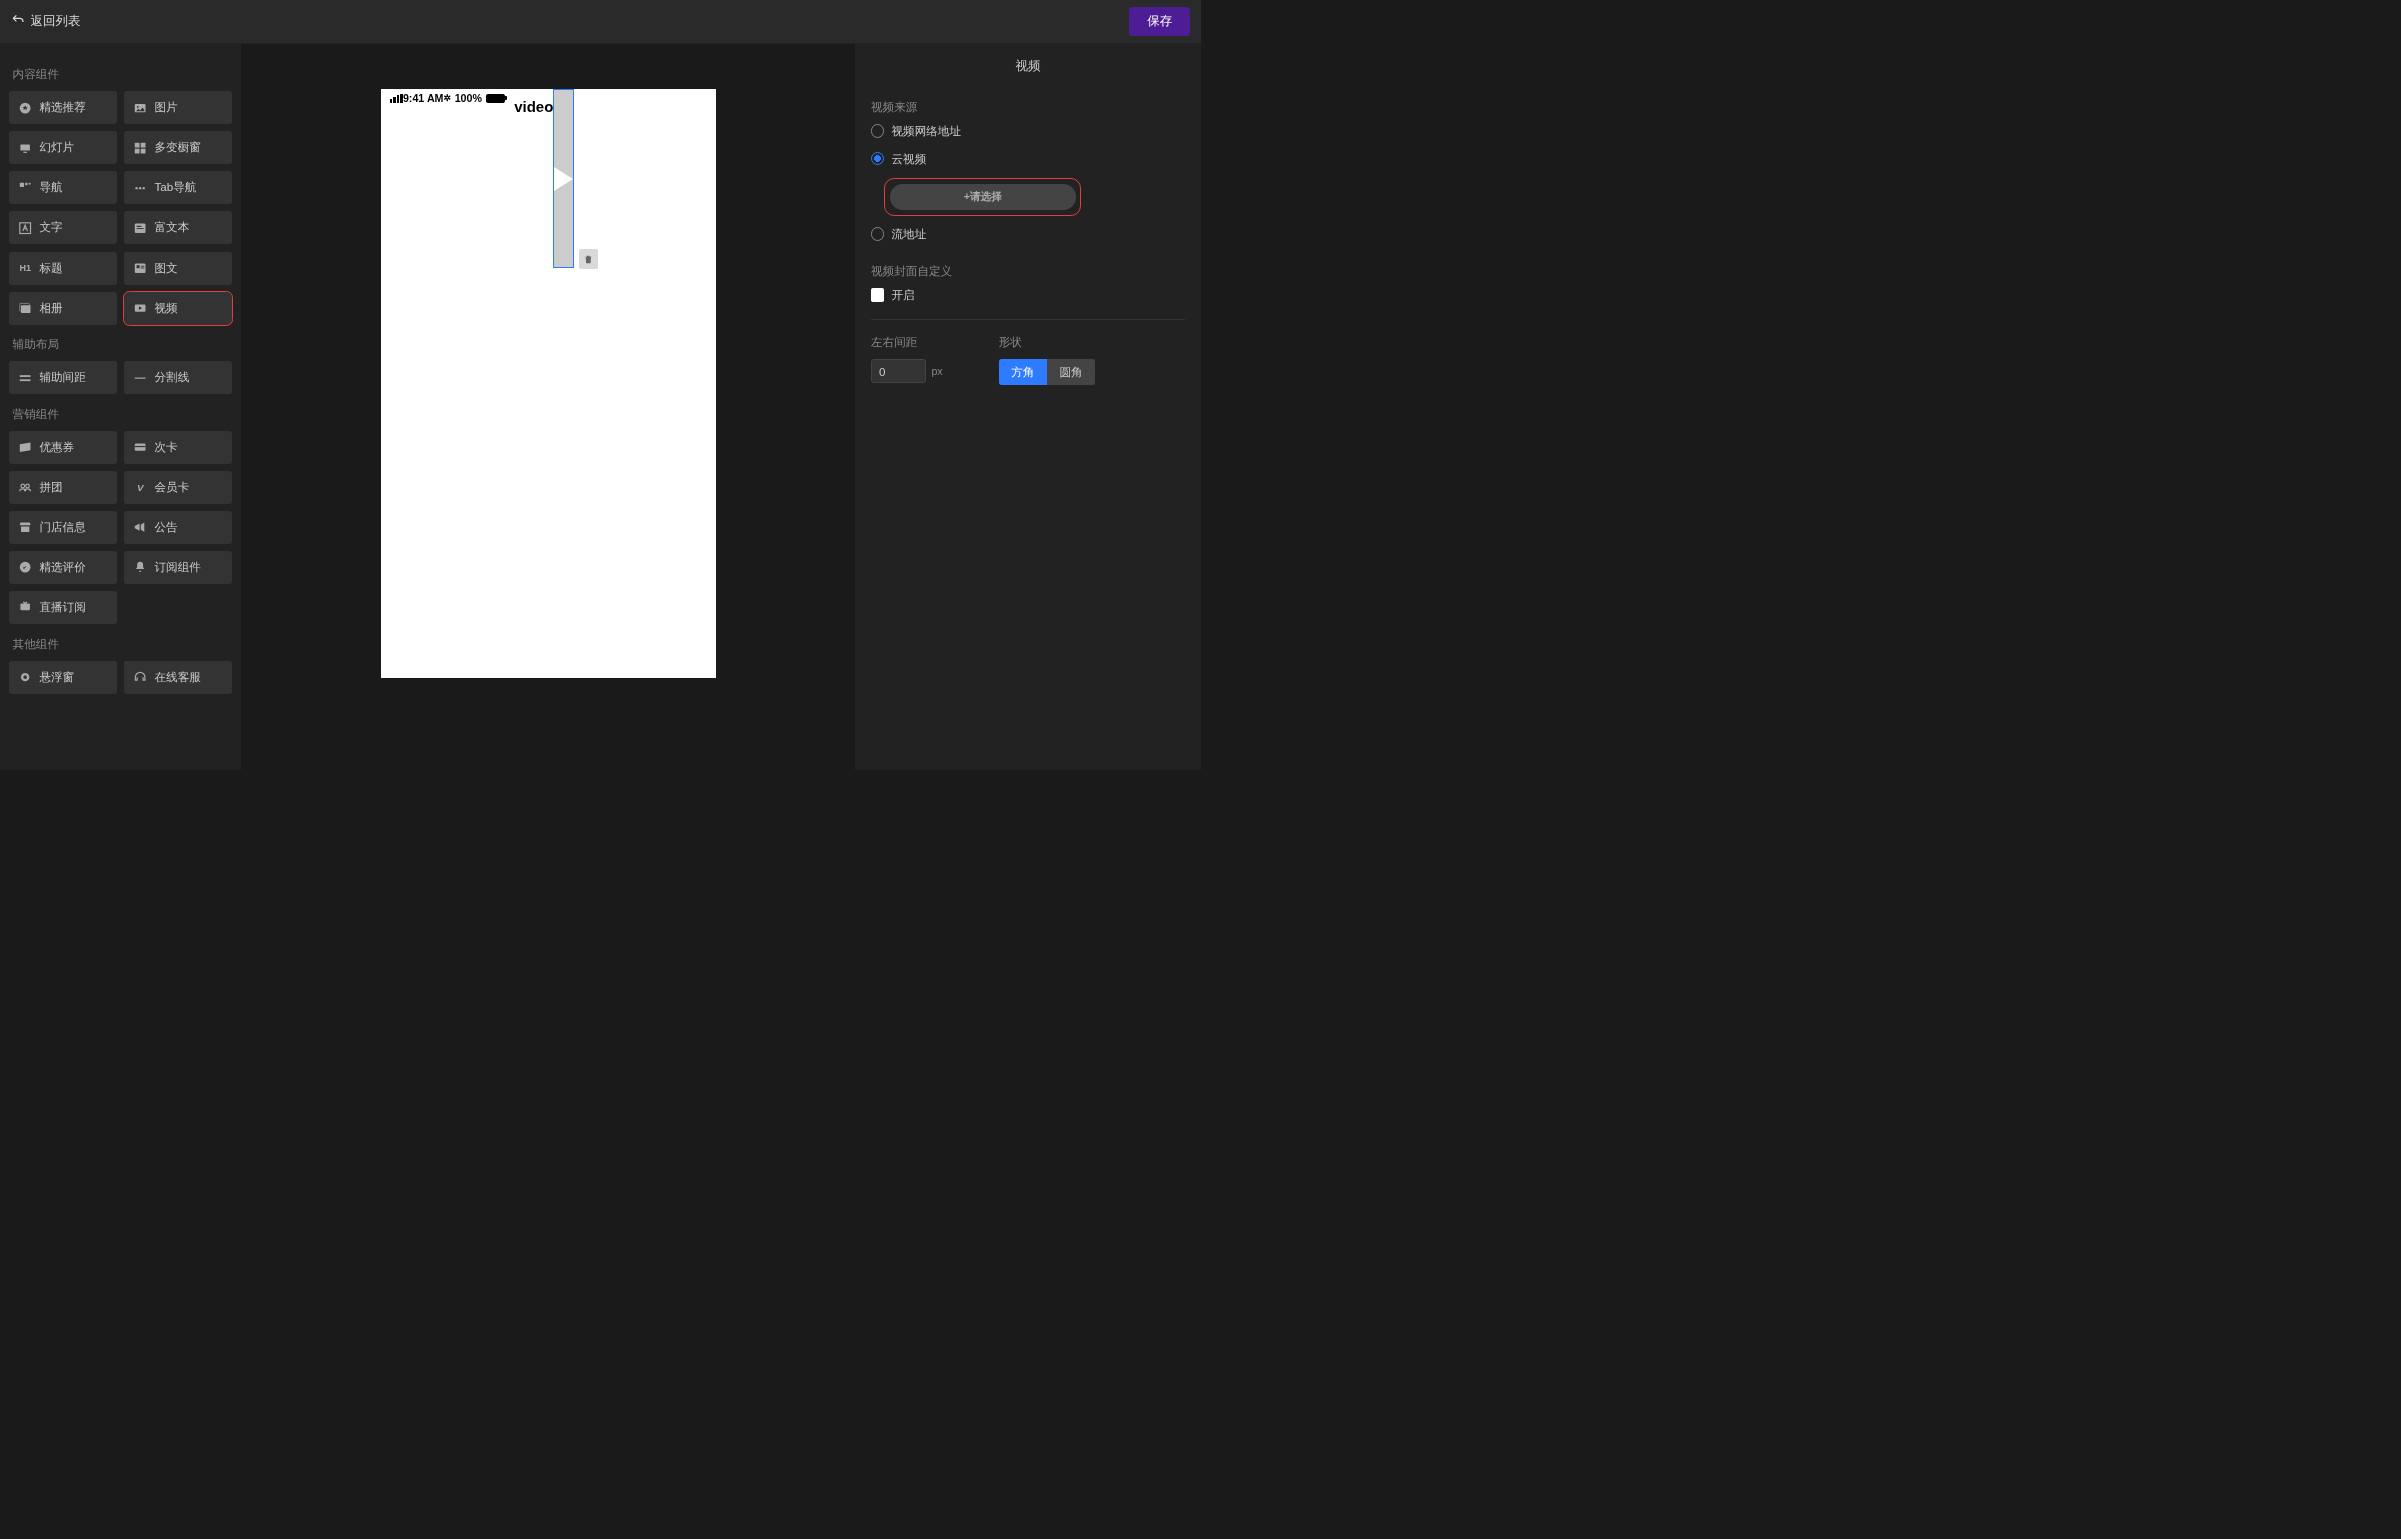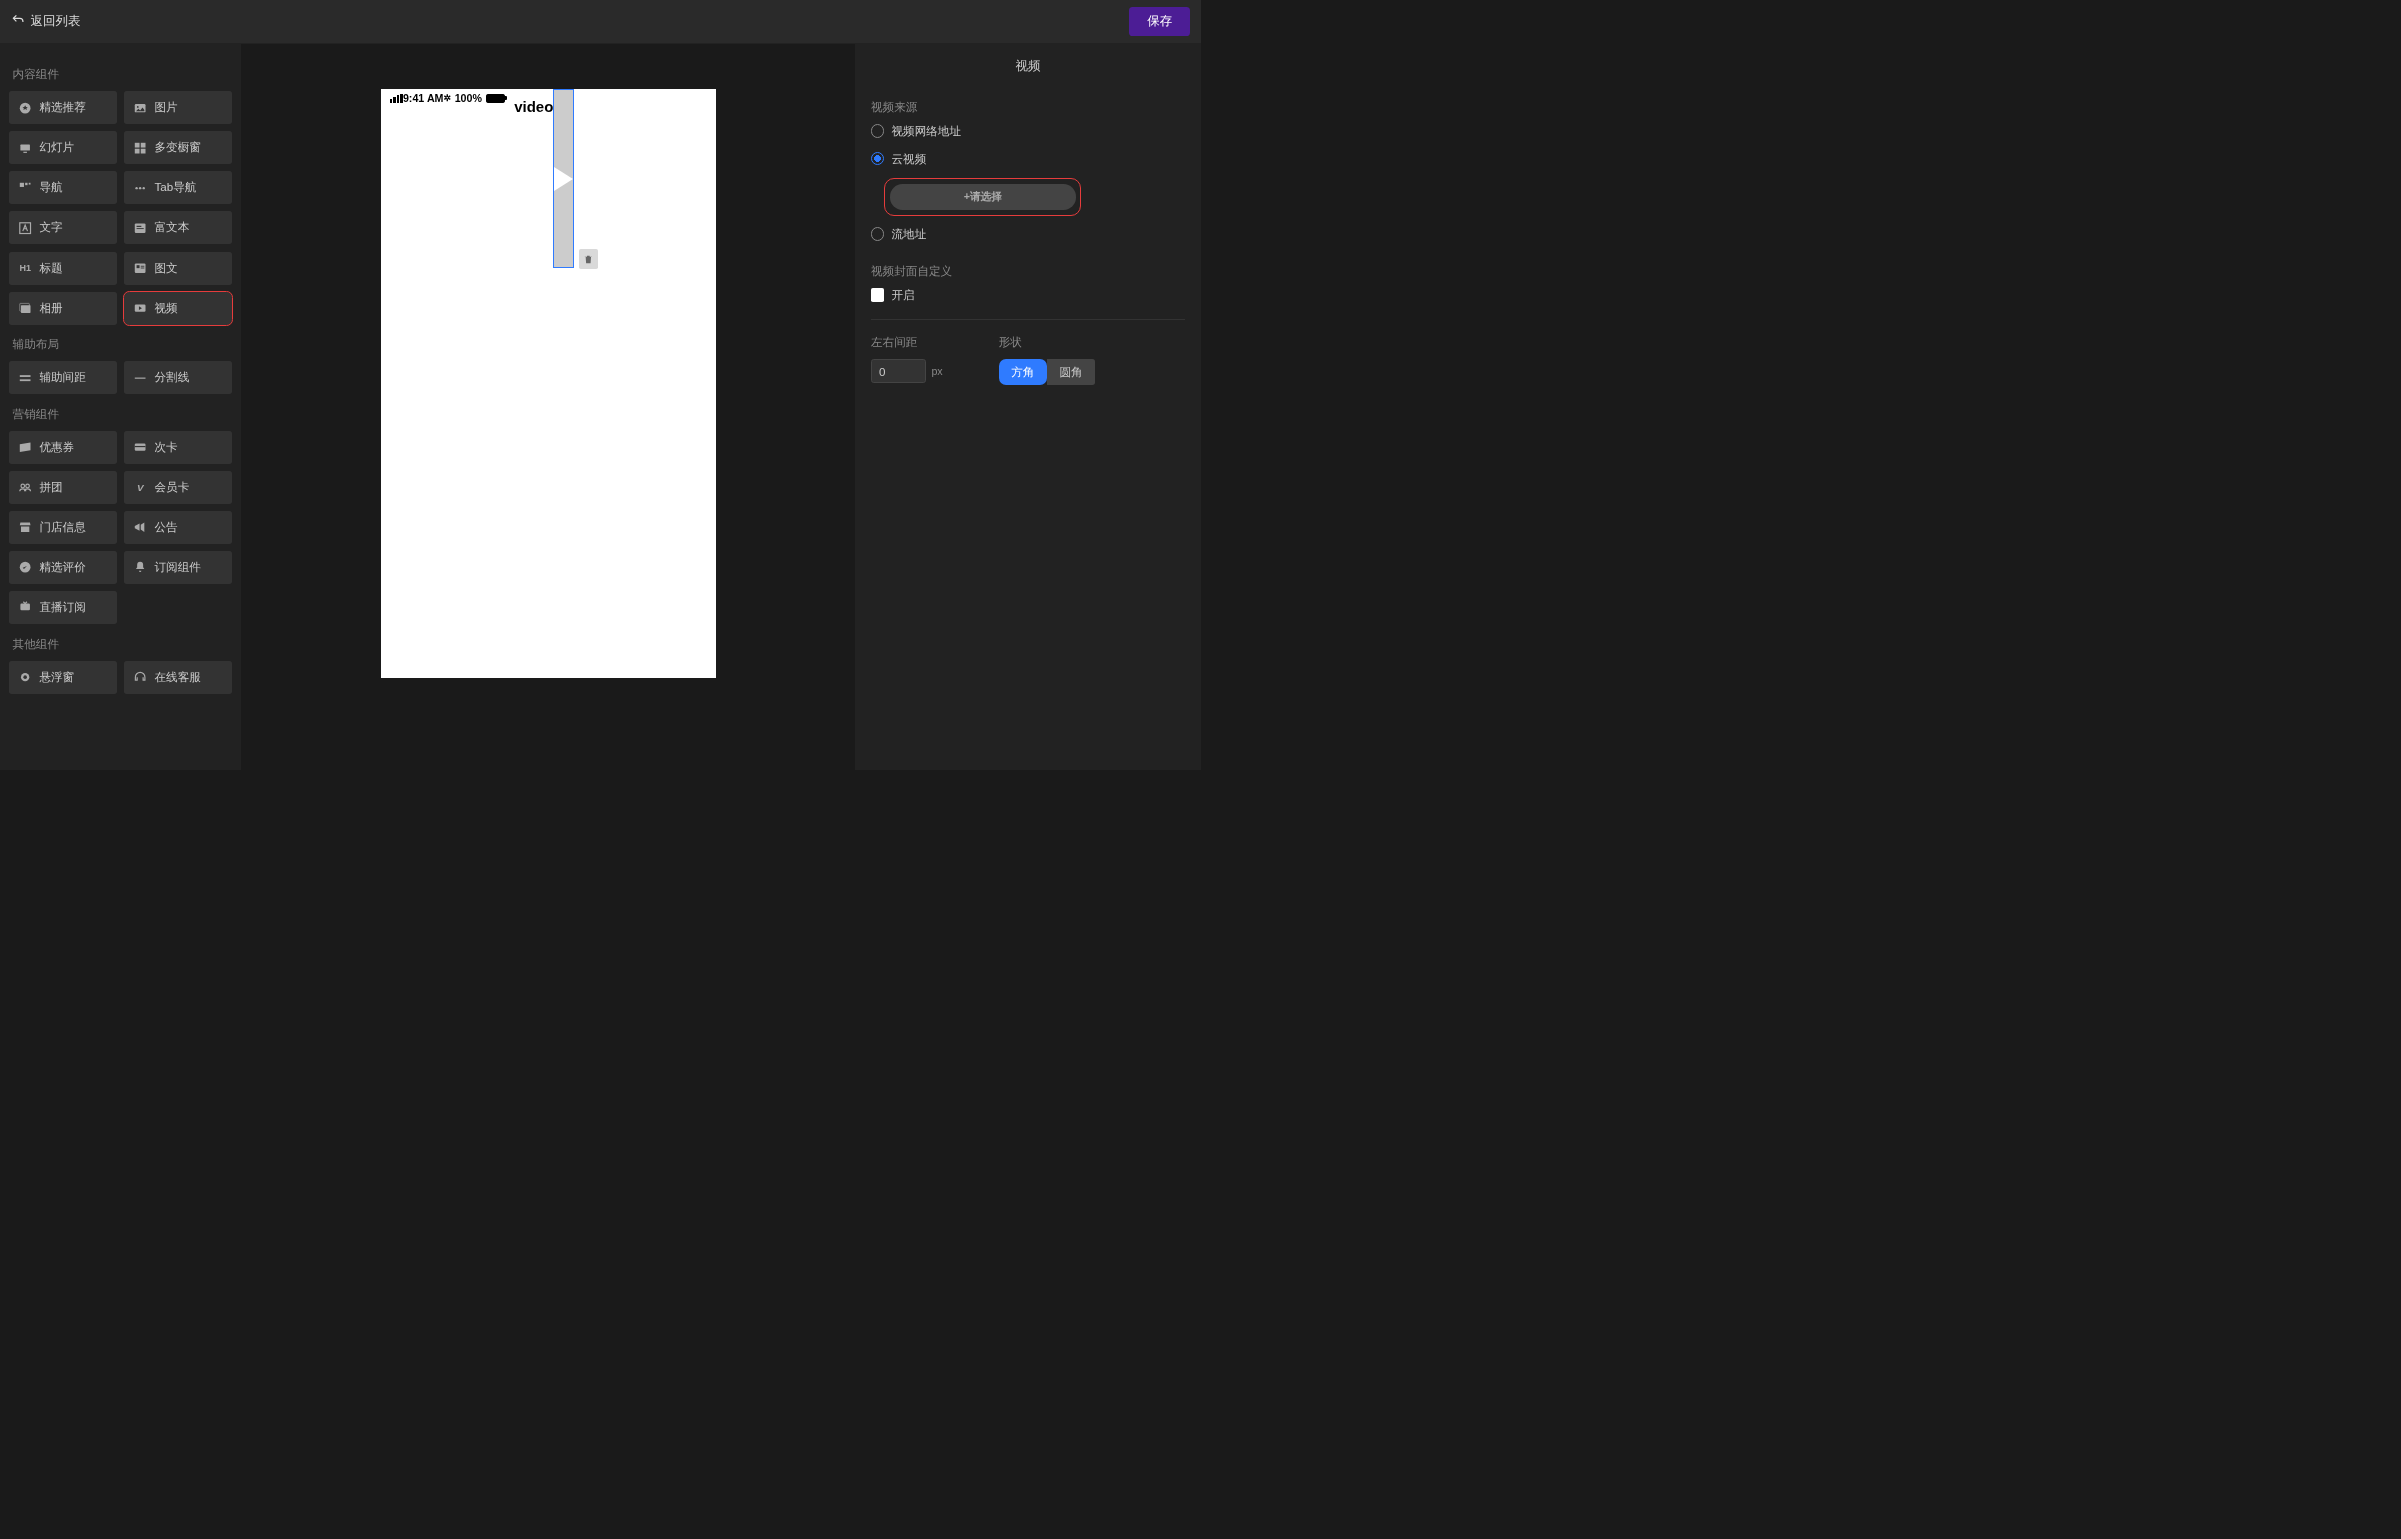--- a/index.html
+++ b/index.html
@@ -50,21 +50,21 @@
     .chk-row { display: flex; align-items: center; gap: 7.1px; font-size: 11.6px; color: #ccc; margin-top: 5.4px; cursor:pointer; }
     .chk { width: 13.4px; height: 13.4px; background: #fff; border-radius: 1.8px; }
     .divider { height: 0.9px; background: #333; margin: 16px 0; }
     .prop-row { display: flex; gap: 56px; }
     .prop-col .r-label { margin-top: 0; }
     .num-input { display:flex; align-items:center; gap:5.4px; }
     .num-input input { width: 55px; background: #333; border: 0.9px solid #444; color: #ccc; padding: 4.5px 7.1px; border-radius: 2.7px; font-size: 11.6px; }
     .num-input span { color:#888; font-size:10.7px; }
     .seg { display: inline-flex; border-radius: 2.7px; overflow: hidden; }
     .seg button { border: none; padding: 5.4px 12.5px; font-size: 11.6px; cursor: pointer; background:#444; color:#ccc; }
-    .seg button.active { background: #2f7bff; color:#fff;border-radius:7px; }
+    .seg button.active { background: #2f7bff; color:#fff; }
   </style>
 </head>
 <body>
 
 <div class="top-bar">
   <div class="back-wrap">
     <svg viewBox="0 0 24 24" fill="none" stroke="currentColor" stroke-width="2">
         <path d="M9 14l-5-5 5-5"></path>
         <path d="M4 9h11a5 5 0 015 5v1"></path>
       </svg>

